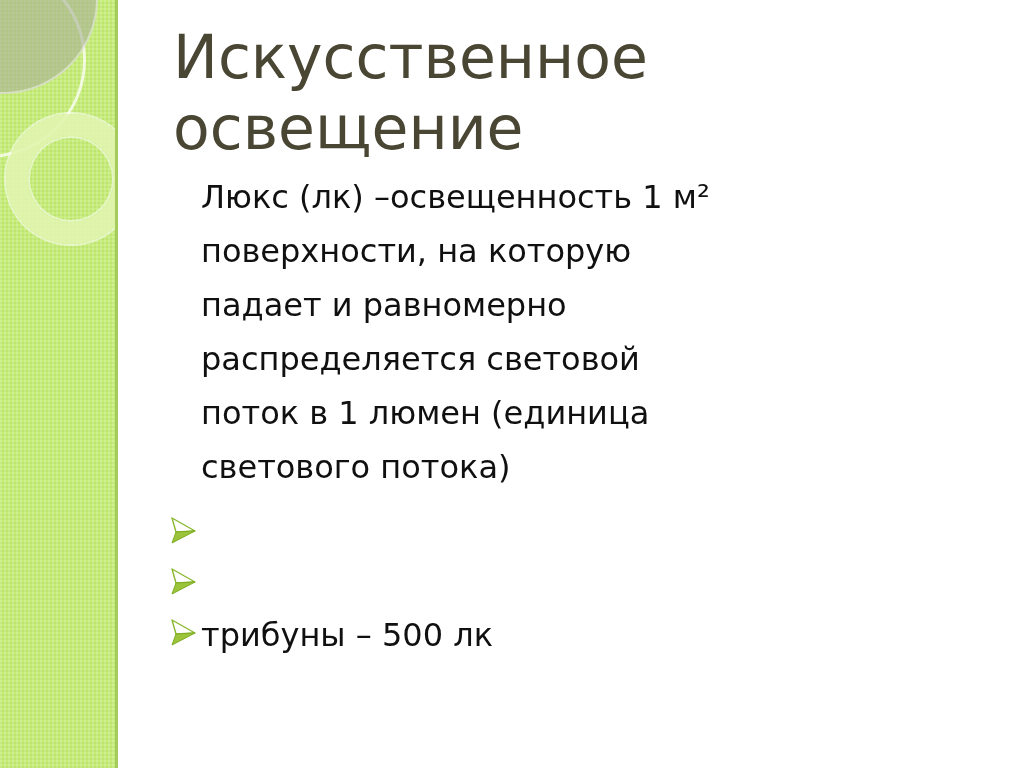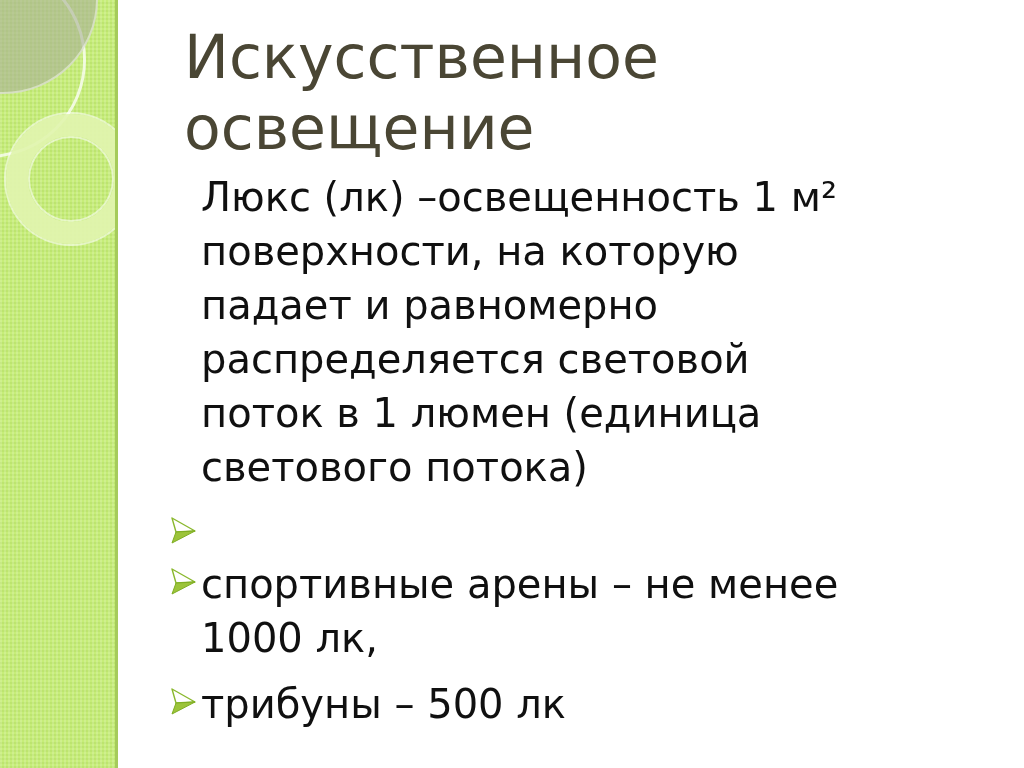--- a/index.html
+++ b/index.html
@@ -37,34 +37,34 @@
     box-sizing: border-box; border-radius: 50%;
     border: 22px solid rgba(225,244,175,0.92);
     box-shadow: 0 0 0 2px rgba(255,255,255,0.55), inset 0 0 0 2px rgba(255,255,255,0.55);
   }
 
   
   .main {
     position: absolute; left: 168px; top: 0; width: 840px;
   }
   h1.slide-title {
-    margin: 22px 0 0 16px; font-weight: normal;
+    margin: 22px 0 0 5px; font-weight: normal;
     font-size: 60px; line-height: 71px; letter-spacing: 0;
     color: #4a4634; white-space: pre-line;
   }
   .bullets { margin-top: 6px; }
   .bullet-row { display: flex; align-items: flex-start; margin: 0 0 12px 0; }
   .marker-col { flex: 0 0 33px; width: 33px; }
   .dot-marker {
     width: 18px; height: 18px; border-radius: 50%;
     background: #8cc63c; margin: 16px 0 0 3px;
   }
   .arrow-marker { margin-top: 9px; display: block; }
   p.bullet-text {
-    margin: 0; font-size: 40px; line-height: 54px;
+    margin: 0; font-size: 32px; line-height: 54px;
     color: #101010; white-space: pre-line;
   }
 </style>
 </head>
 <body>
 
 <div class="slide">
 
   <aside class="sidebar">
     <div class="deco-circle-outline"></div>
@@ -99,22 +99,20 @@
         </span>
       </div>
 
       <div class="bullet-row">
         <span class="marker-col">
           <svg class="arrow-marker" width="30" height="30" viewBox="0 0 30 30">
             <polygon points="4,3 27,16 8,17" fill="#ffffff" stroke="#8ab82e" stroke-width="1.4" stroke-linejoin="round"></polygon>
             <polygon points="8,17 27,16 4,28" fill="#9cc43a" stroke="#7fae24" stroke-width="1" stroke-linejoin="round"></polygon>
           </svg>
         </span>
-        <p class="bullet-text">спортивные арены – не менее
-1000 лк,</p>
       </div>
 
       <div class="bullet-row">
         <span class="marker-col">
           <svg class="arrow-marker" width="30" height="30" viewBox="0 0 30 30">
             <polygon points="4,3 27,16 8,17" fill="#ffffff" stroke="#8ab82e" stroke-width="1.4" stroke-linejoin="round"></polygon>
             <polygon points="8,17 27,16 4,28" fill="#9cc43a" stroke="#7fae24" stroke-width="1" stroke-linejoin="round"></polygon>
           </svg>
         </span>
         <p class="bullet-text">трибуны – 500 лк</p>

